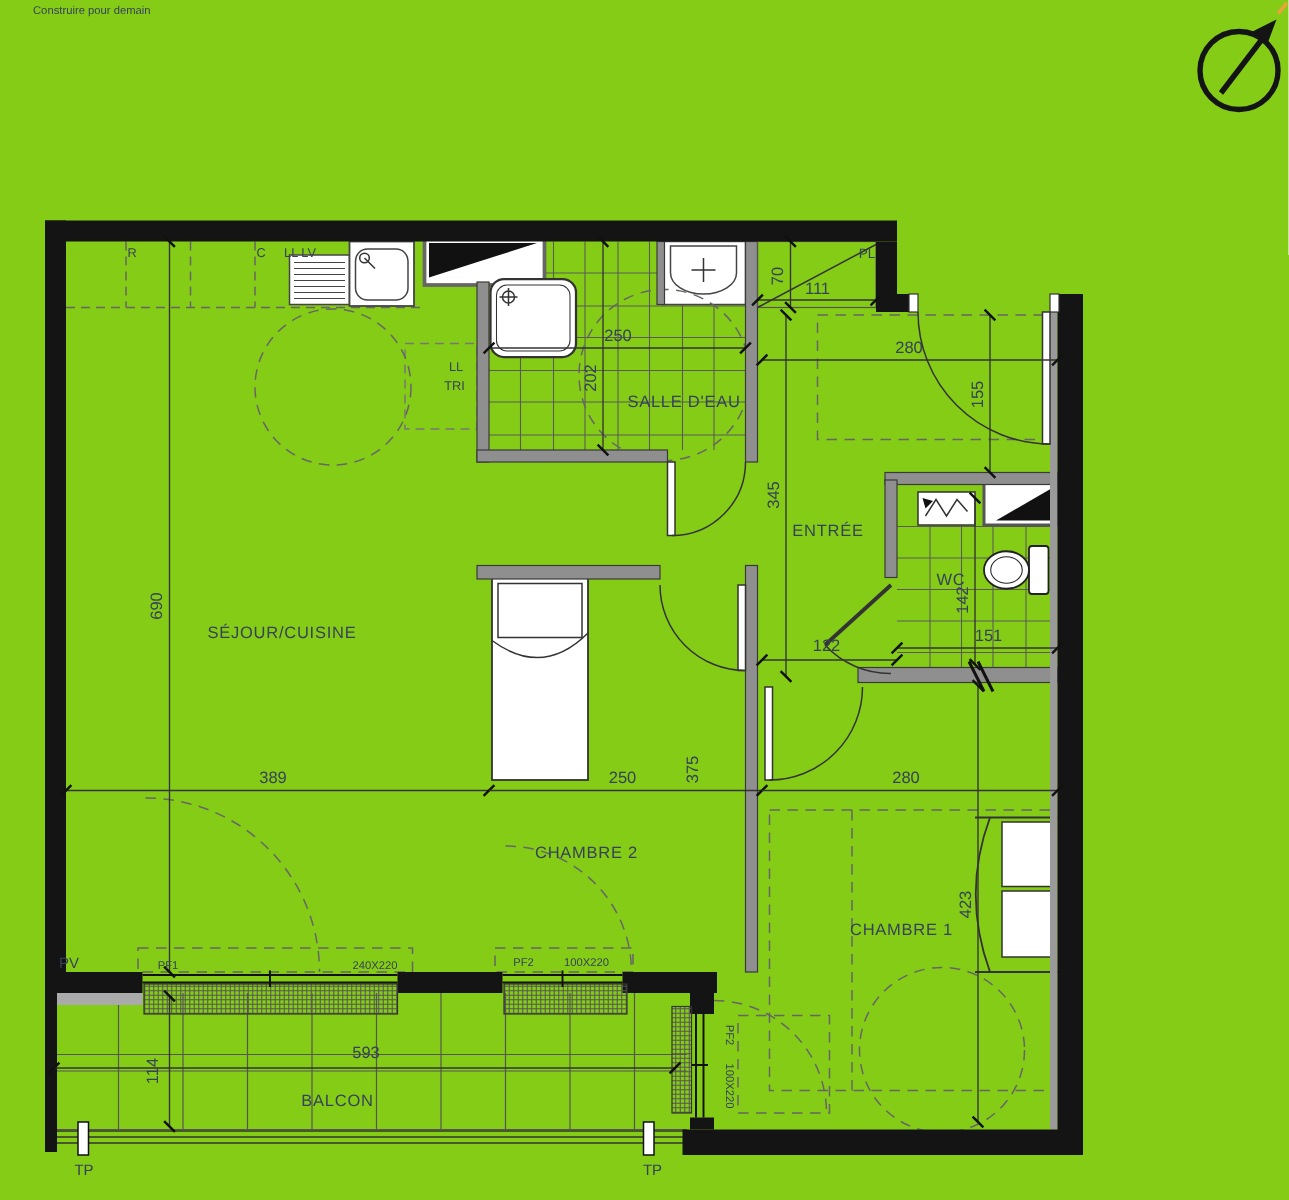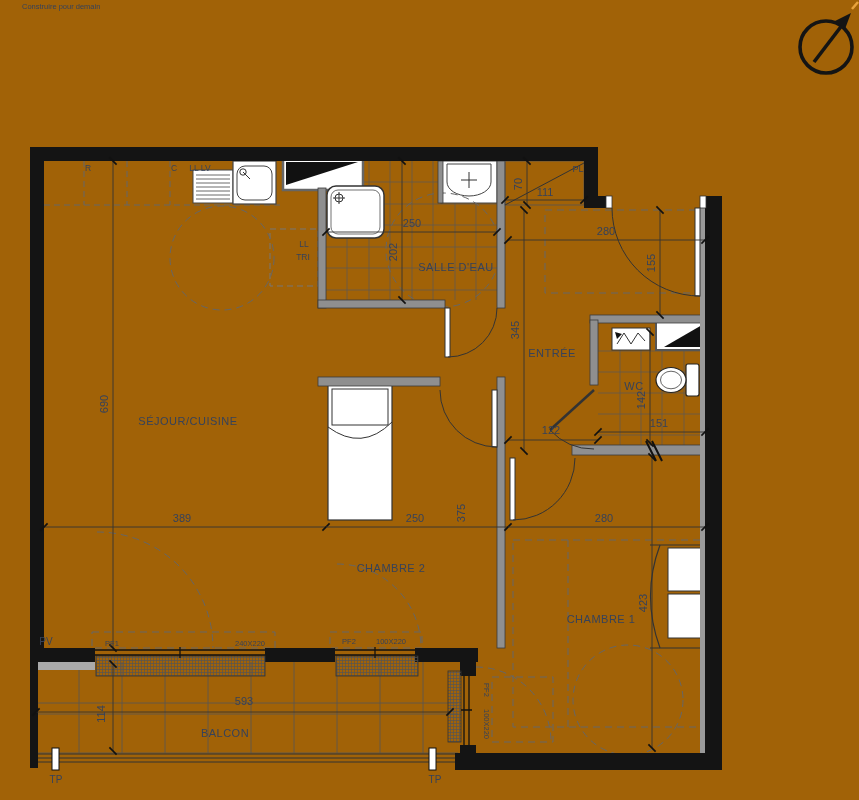--- a/index.html
+++ b/index.html
@@ -1,16 +1,16 @@
 <!DOCTYPE html>
 <html><head>
 <meta charset="utf-8">
 <style>
   html,body{margin:0;padding:0;background:#fff;}
-  #stage{position:relative;width:859px;height:800px;background:#a16207;overflow:hidden;
+  #stage{position:relative;width:859px;height:800px;background:#84cc16;overflow:hidden;
          font-family:"Liberation Sans",sans-serif;}
   svg text{font-family:"Liberation Sans",sans-serif;fill:#36425a;}
   .dimtxt{font-size:11px;}
   .roomtxt{font-size:11px;letter-spacing:.5px;}
   .smalltxt{font-size:8.5px;}
   .tinytxt{font-size:7.5px;}
 </style>
 </head>
 <body>
 

